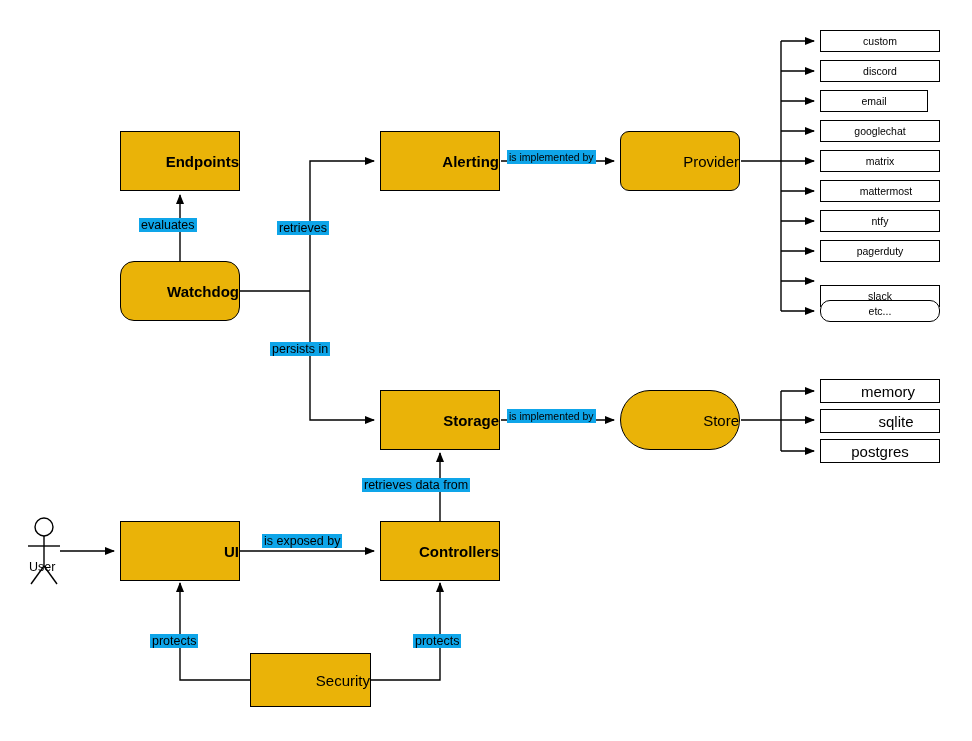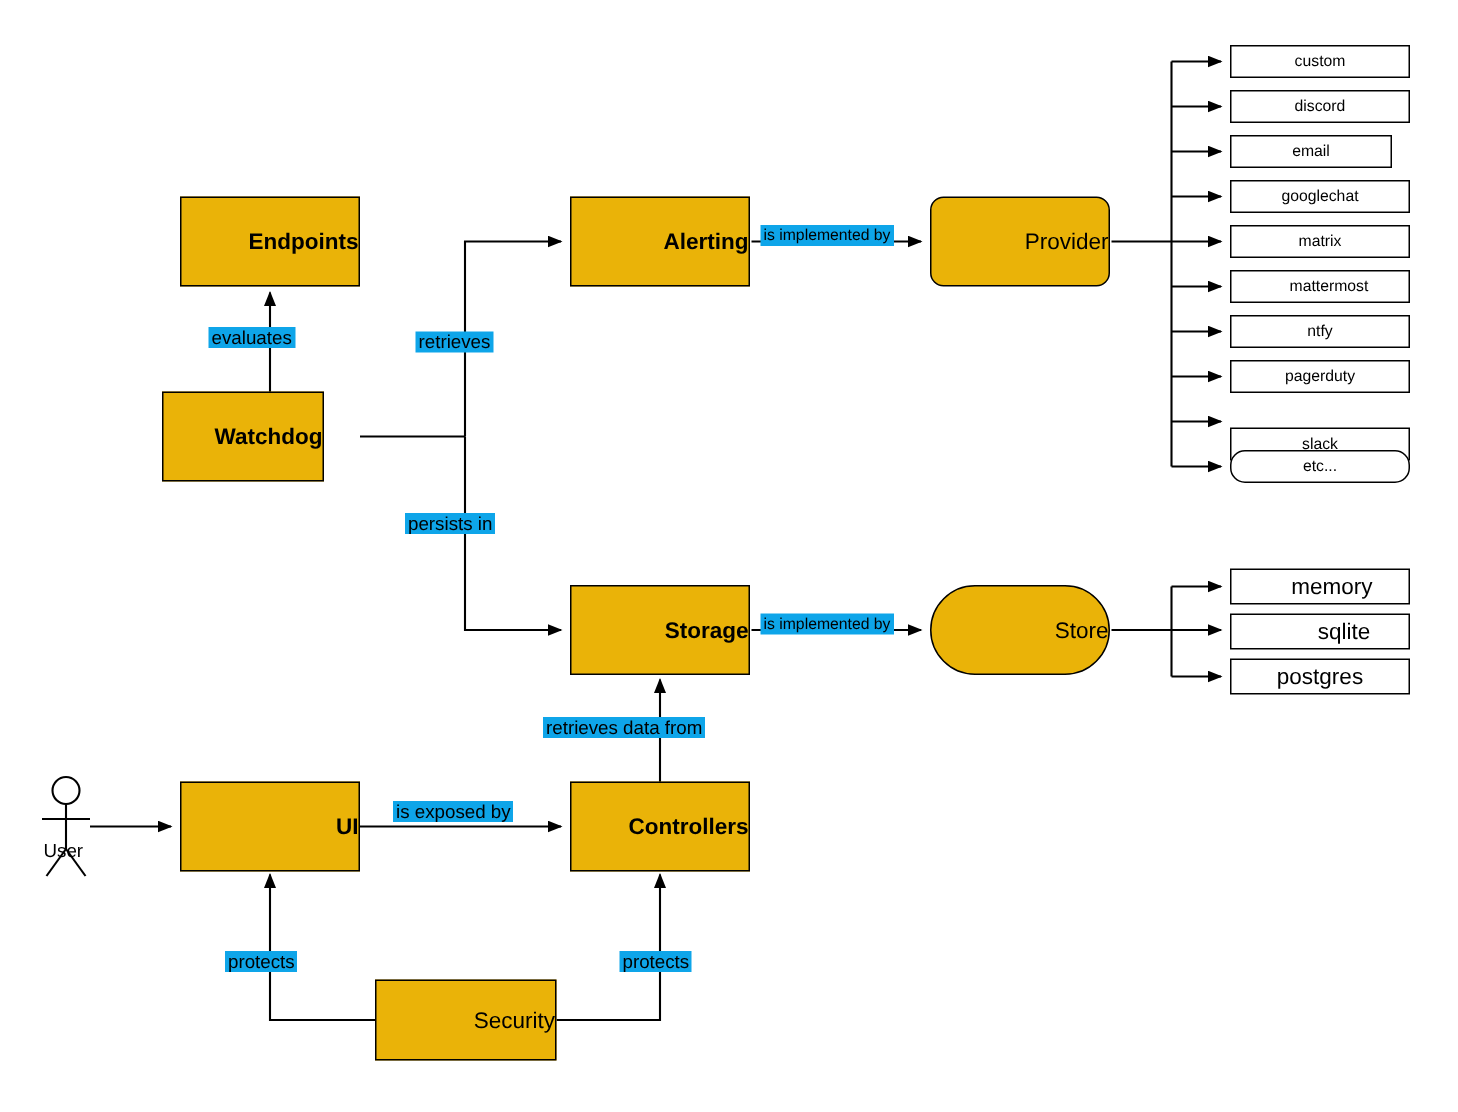--- a/index.html
+++ b/index.html
@@ -137,21 +137,21 @@
       <path d="M28,546 L60,546"></path>
       <path d="M44,566 L31,584"></path>
       <path d="M44,566 L57,584"></path>
     </g>
   </svg>
 
   <div class="node bold" style="left:120px; top:131px; width:120px; height:60px;">
     <span>Endpoints</span>
   </div>
 
-  <div class="node bold" style="left:108px; top:261px; width:108px; height:60px;">
+  <div class="node bold" style="left:120px; top:261px; width:120px; height:60px;border-radius:14px;">
     <span>Watchdog</span>
   </div>
 
   <div class="node bold" style="left:380px; top:131px; width:120px; height:60px;">
     <span>Alerting</span>
   </div>
 
   <div class="node plain rounded" style="left:620px; top:131px; width:120px; height:60px;">
     <span>Provider</span>
   </div>

